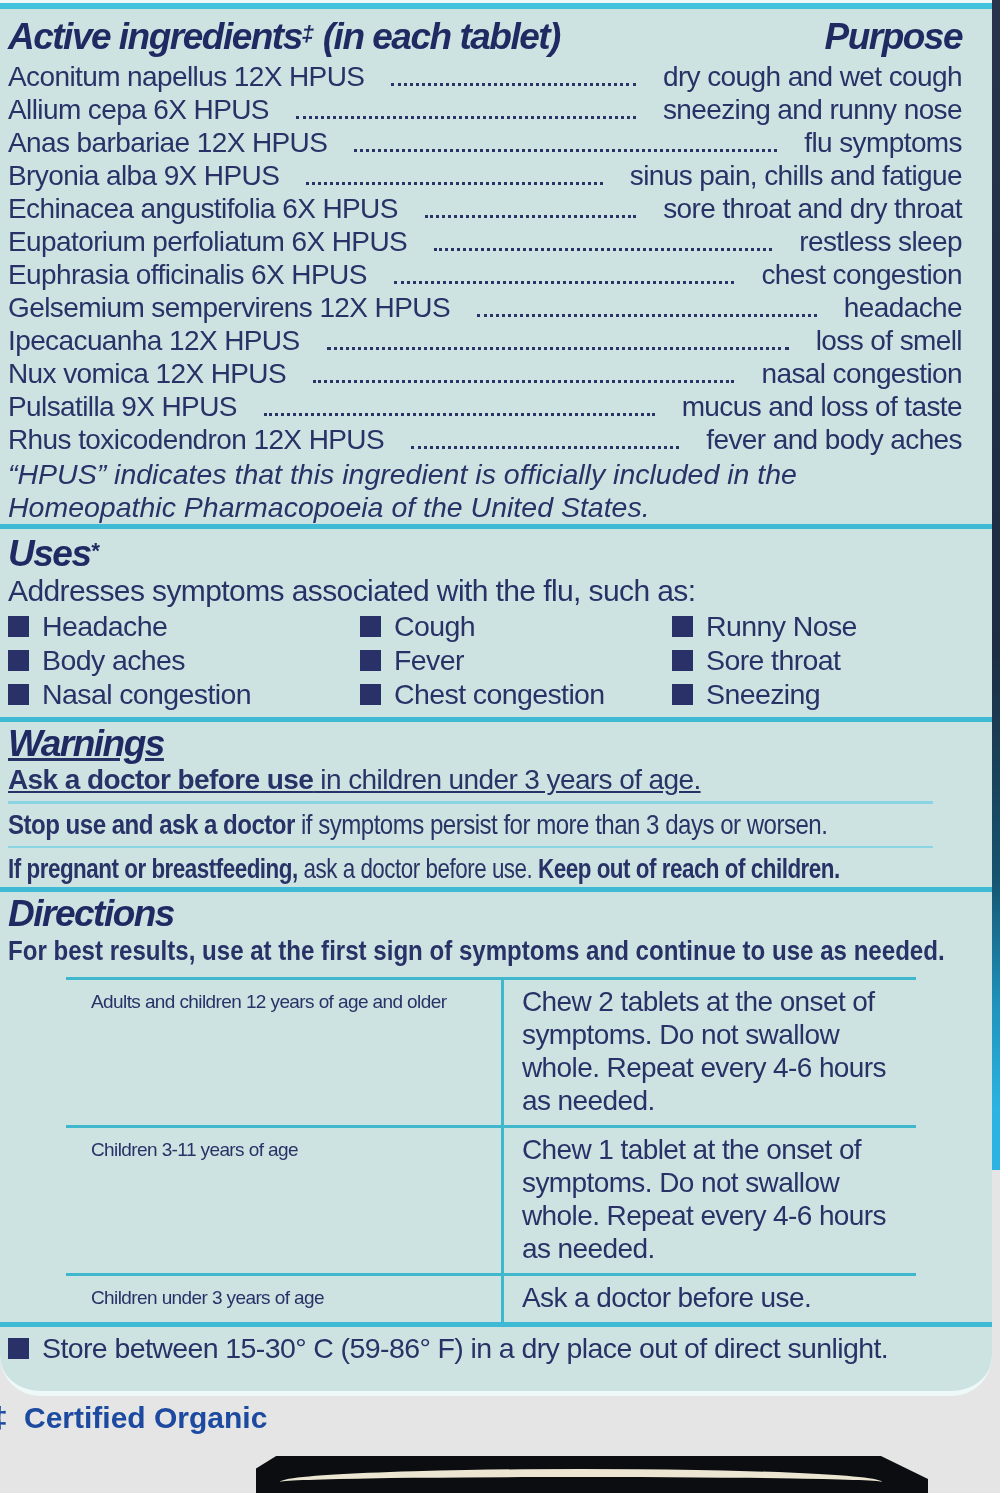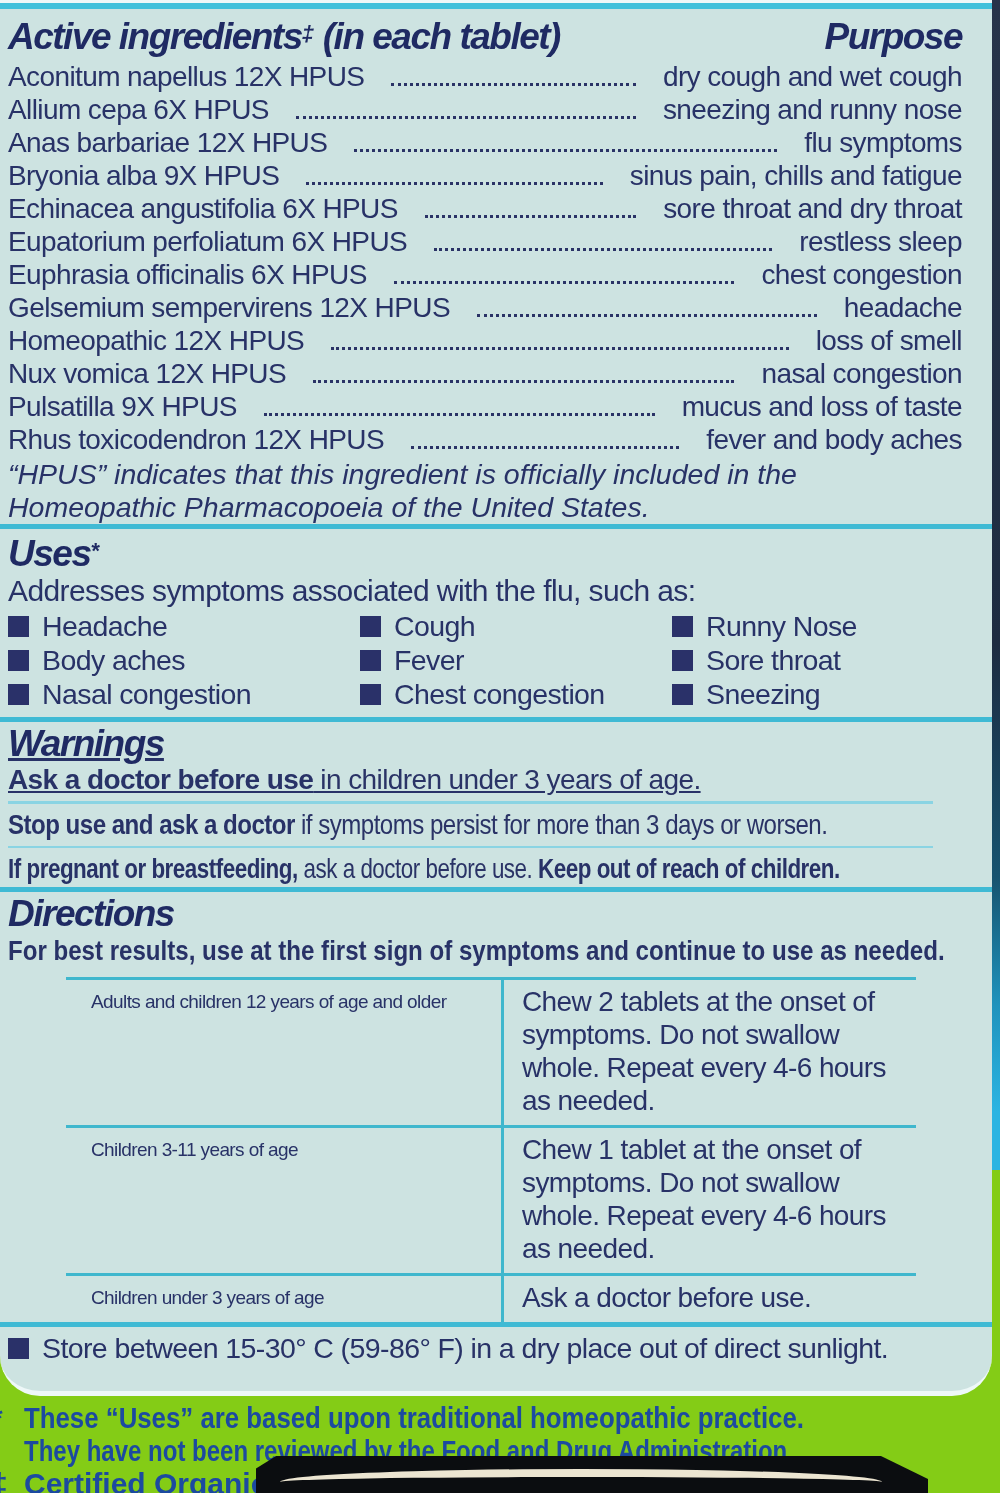--- a/index.html
+++ b/index.html
@@ -1,17 +1,17 @@
 <!DOCTYPE html>
 <html><head>
 <meta charset="utf-8">
 <style>
   html,body{margin:0;padding:0;background:#555;}
   .page{position:relative;width:1000px;height:1493px;overflow:hidden;
-        background:#84cc16;font-family:"Liberation Sans",sans-serif;}
+        background:#e5e5e5;font-family:"Liberation Sans",sans-serif;}
   
   .top-white{height:3px;background:#eef8f8;}
   .top-cyan{height:6px;background:#41c1db;}
   
   .panel{position:relative;background:#cde3e1;margin-right:8px;height:1382px;
          border-bottom-left-radius:40px;border-bottom-right-radius:40px;
          border-bottom:5px solid #eef8f8;overflow:hidden;color:#283267;}
   .edge-right{position:absolute;top:0;right:0;width:8px;height:1170px;z-index:5;
          background:linear-gradient(180deg,#27344a 0%,#1d2c41 55%,#16536f 75%,#1f93bd 86%,#2bb4e2 95%);}
   
@@ -115,21 +115,21 @@
             <span class="ing-name">Euphrasia officinalis 6X HPUS</span>
             <span class="lead"></span>
             <span class="ing-purpose">chest congestion</span>
           </div>
         <div class="ing-row">
             <span class="ing-name">Gelsemium sempervirens 12X HPUS</span>
             <span class="lead"></span>
             <span class="ing-purpose">headache</span>
           </div>
         <div class="ing-row">
-            <span class="ing-name">Homeopathic 12X HPUS</span>
+            <span class="ing-name">Ipecacuanha 12X HPUS</span>
             <span class="lead"></span>
             <span class="ing-purpose">loss of smell</span>
           </div>
         <div class="ing-row">
             <span class="ing-name">Nux vomica 12X HPUS</span>
             <span class="lead"></span>
             <span class="ing-purpose">nasal congestion</span>
           </div>
         <div class="ing-row">
             <span class="ing-name">Pulsatilla 9X HPUS</span>
@@ -230,25 +230,20 @@
           <span class="sq"></span>
           <span>Store between 15-30° C (59-86° F) in a dry place out of direct sunlight.</span>
         </div>
     </div>
 
   </div>
 
   <div class="edge-right"></div>
 
   <div class="footer">
-    <div class="fn1">
-      <span class="fn-sym">*</span>
-      <div><span class="cond">These “Uses” are based upon traditional homeopathic practice.</span></div>
-      <div><span class="cond80">They have not been reviewed by the Food and Drug Administration.</span></div>
-    </div>
     <div class="fn2">
       <span class="fn-sym">‡</span>
       <span>Certified Organic</span>
     </div>
   </div>
 
   <div class="tray">
     <div class="tray-line"></div>
   </div>
 </div>

